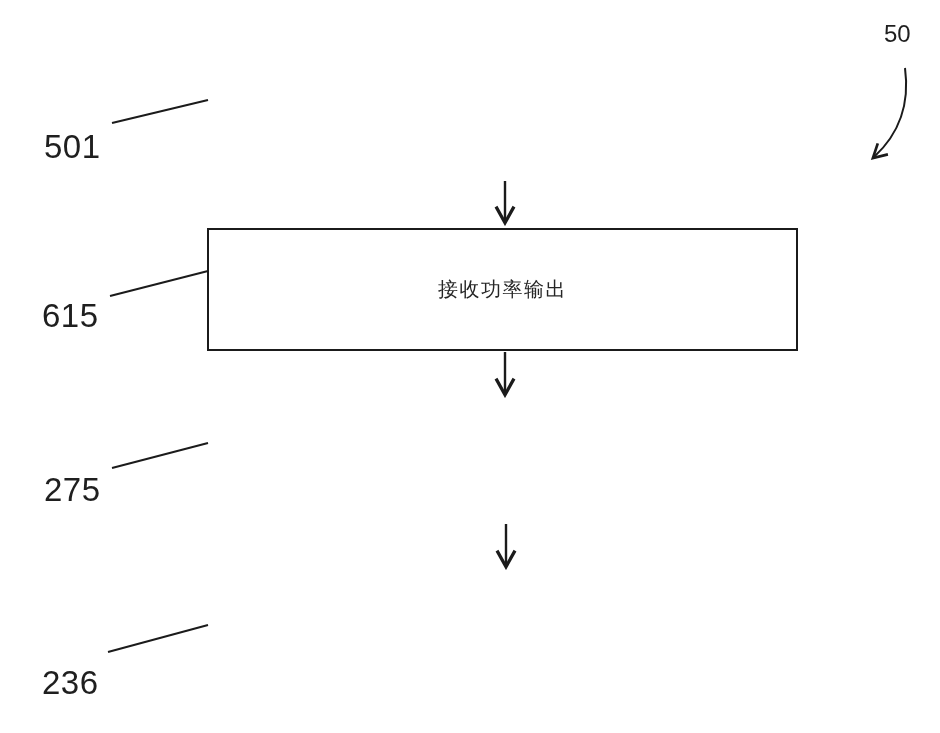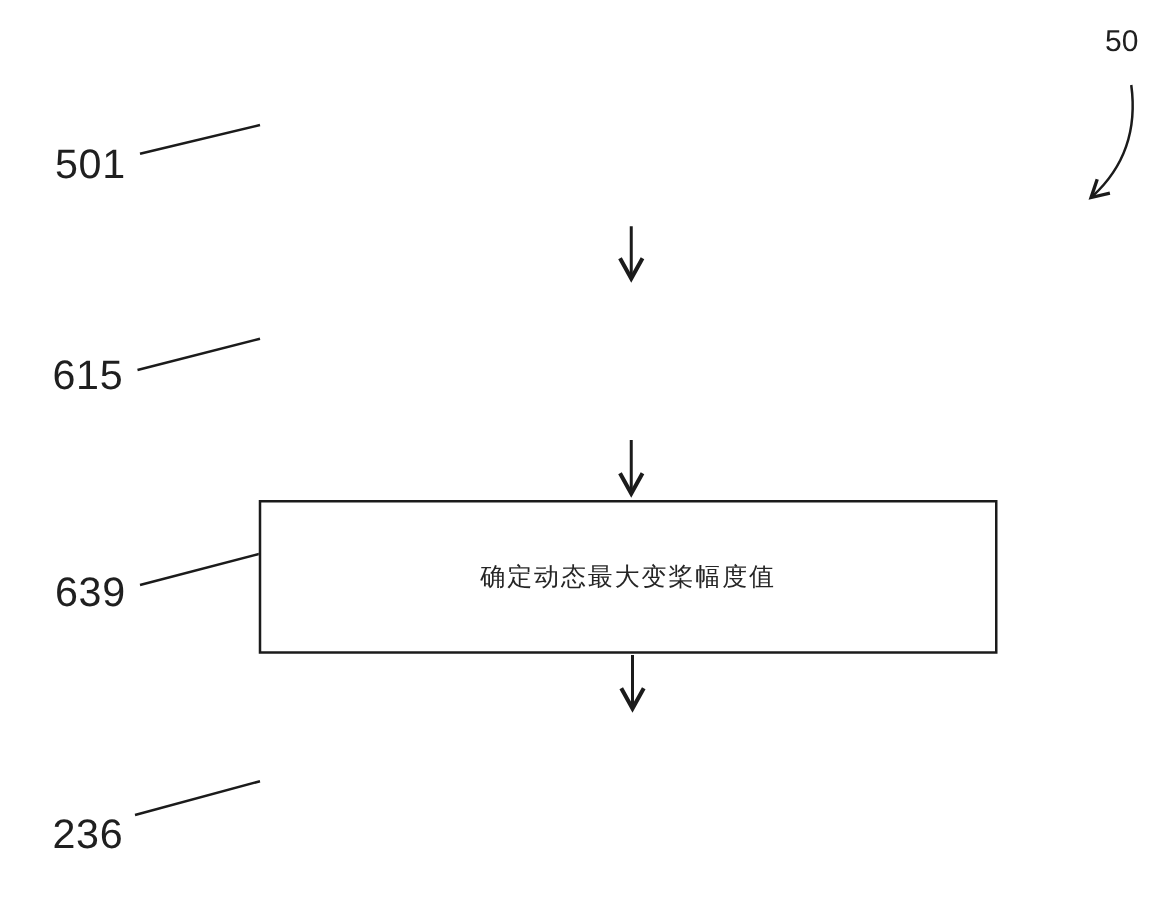--- a/index.html
+++ b/index.html
@@ -34,20 +34,21 @@
     letter-spacing:1.5px;
     color:var(--text);
     font-family:"Liberation Sans", sans-serif;
   }
   .step-number{
     position:absolute;
     font-size:33px;
     color:#1f1f1f;
     letter-spacing:0.5px;
     line-height:1;
+    margin-top:16px;
   }
   .figure-ref{
     position:absolute;
     left:884px;top:22px;
     font-size:24px;
     color:#1f1f1f;
     line-height:1;
   }
 </style>
 </head>
@@ -67,24 +68,24 @@
     <line x1="506" y1="524" x2="506" y2="565" class="stroke" stroke-width="2.4" marker-end="url(#vhead)"></line>
 
     <line x1="112" y1="123" x2="208" y2="100" class="stroke" stroke-width="2"></line>
     <line x1="110" y1="296" x2="208" y2="271" class="stroke" stroke-width="2"></line>
     <line x1="112" y1="468" x2="208" y2="443" class="stroke" stroke-width="2"></line>
     <line x1="108" y1="652" x2="208" y2="625" class="stroke" stroke-width="2"></line>
 
     <path d="M905,68 C910,105 898,135 874,157" class="stroke" stroke-width="2" marker-end="url(#vhead)"></path>
   </svg>
 
-  <div class="flow-box" style="top:400px;height:123px">
-    <span class="box-label">确定动态最大变桨幅度值</span>
+  <div class="flow-box" style="top:228px;height:123px">
+    <span class="box-label">接收功率输出</span>
   </div>
 
   <div class="step-number" style="left:44px;top:114px">501</div>
   <div class="step-number" style="left:42px;top:283px">615</div>
-  <div class="step-number" style="left:44px;top:457px">639</div>
+  <div class="step-number" style="left:44px;top:457px">275</div>
   <div class="step-number" style="left:42px;top:650px">236</div>
 
   <div class="figure-ref">50</div>
 
 </div>
 
 </body></html>

